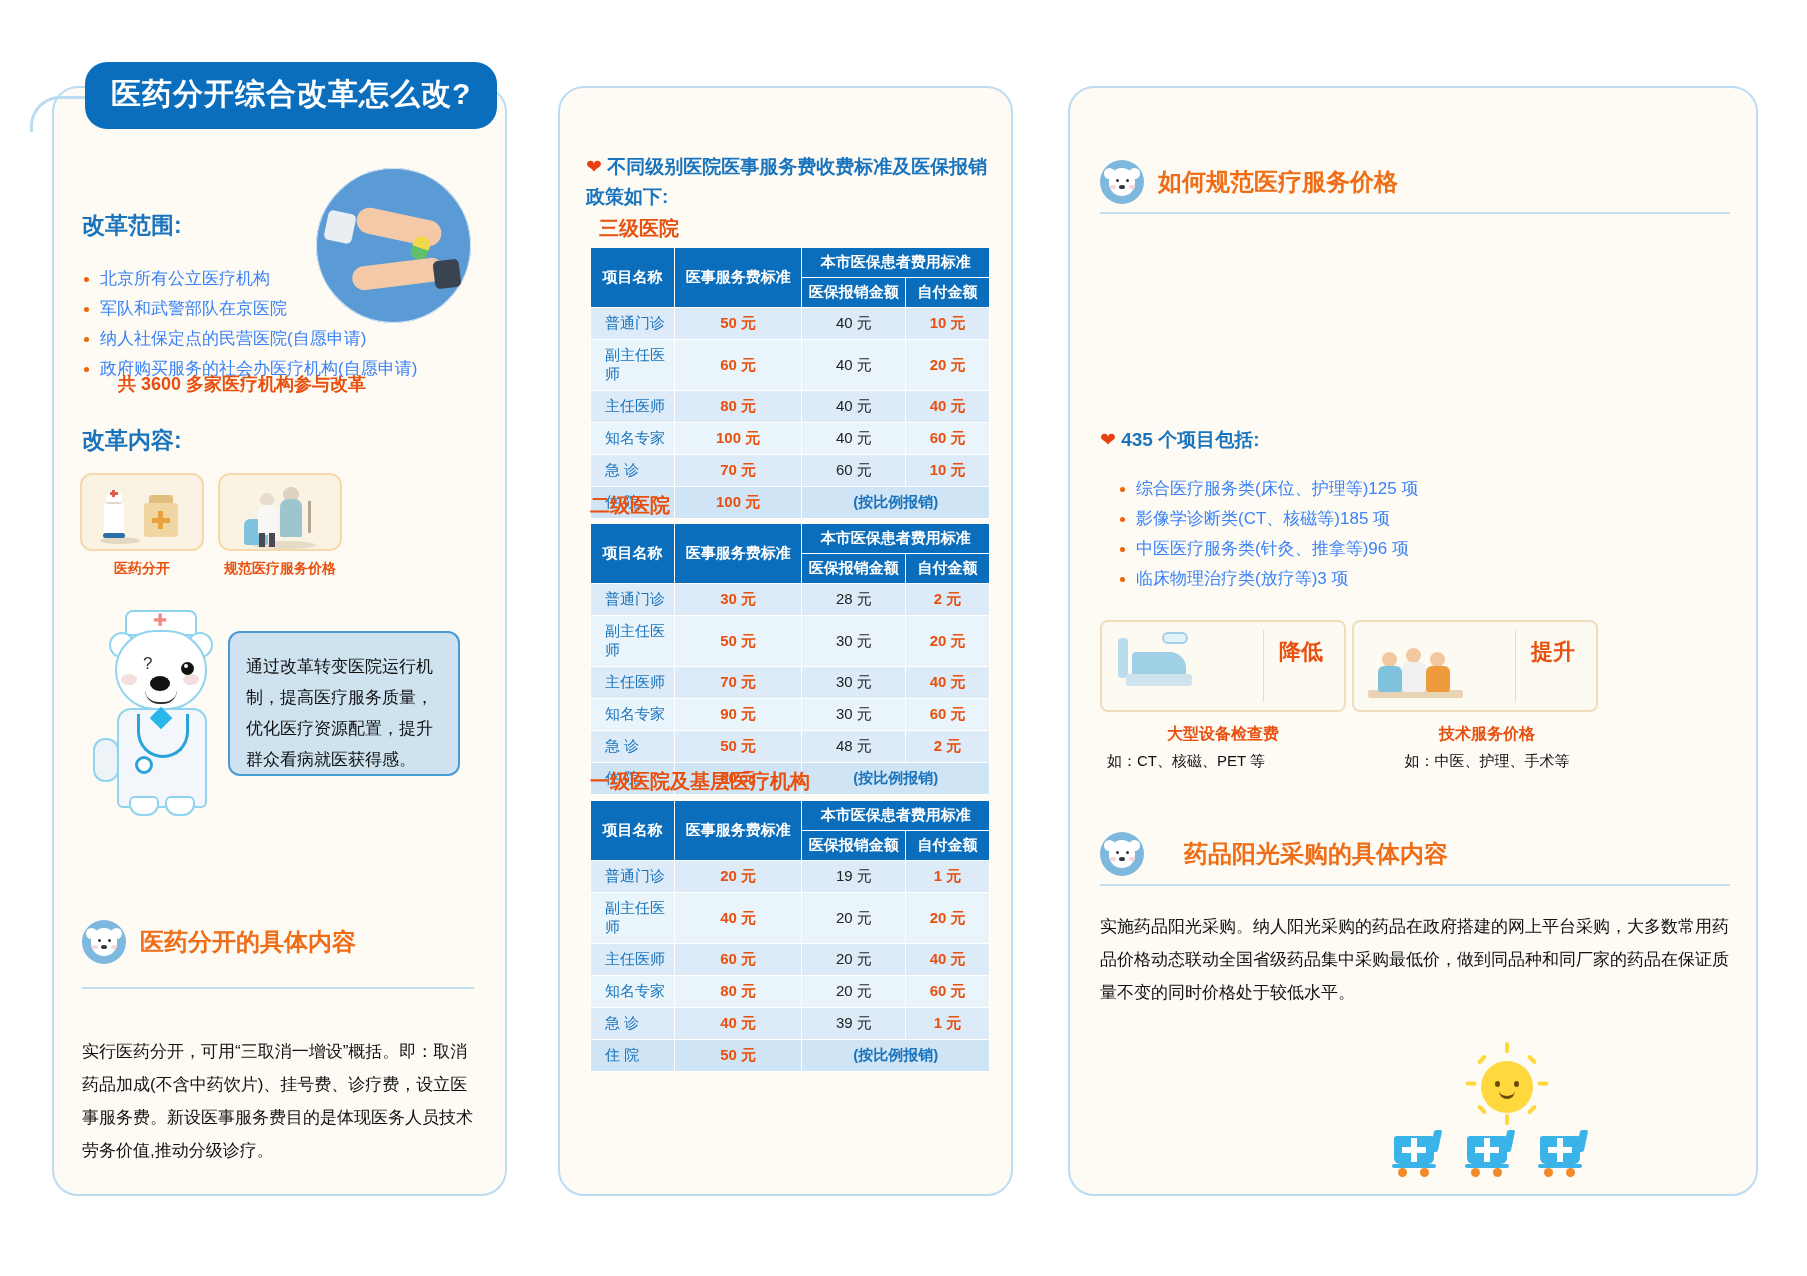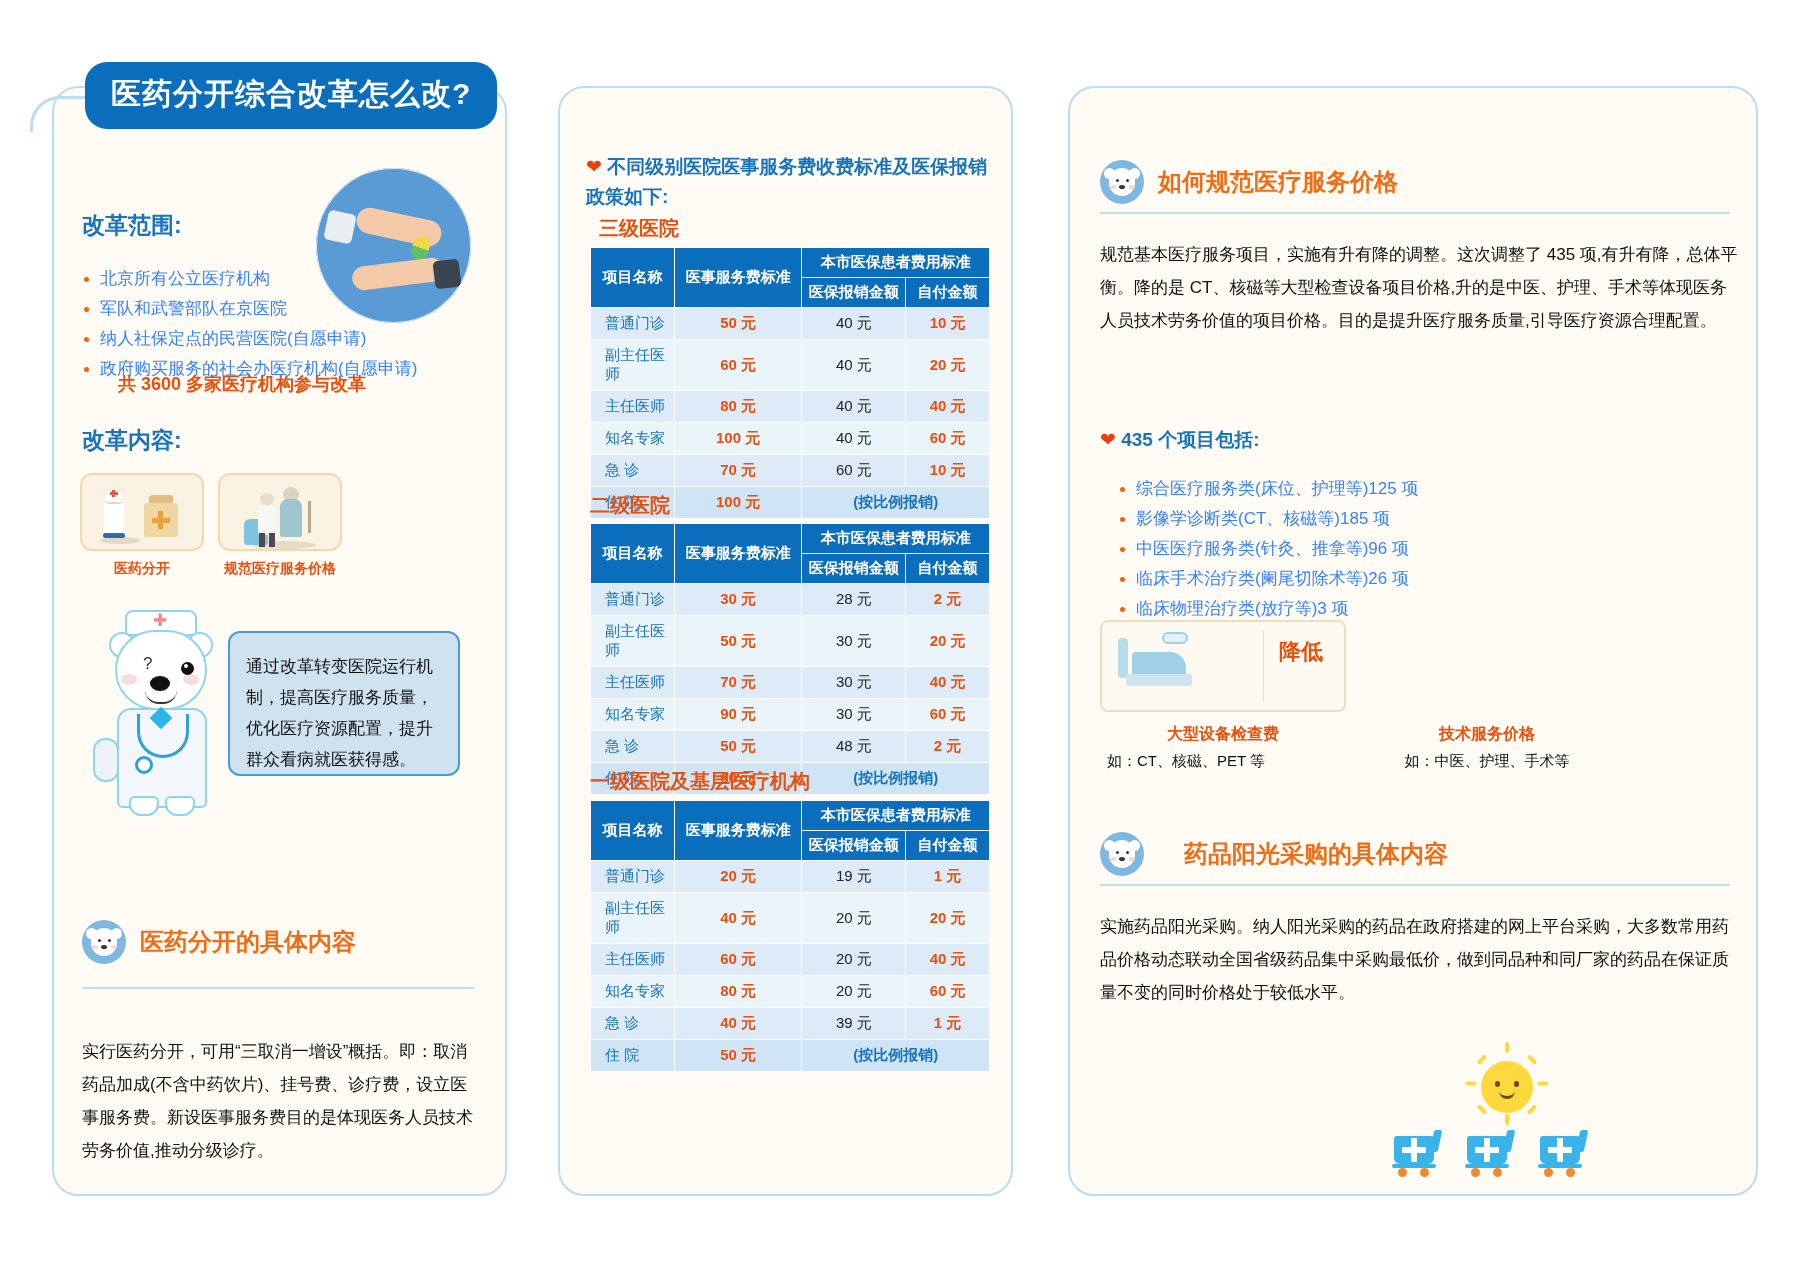--- a/index.html
+++ b/index.html
@@ -644,43 +644,52 @@
       <div class="bb-eye l"></div>
         <div class="bb-eye r"></div>
       <div class="bb-cheek l"></div>
         <div class="bb-cheek r"></div>
       <div class="bb-nose"></div>
     </div>
     <div class="badge-title">如何规范医疗服务价格</div>
   </div>
   <div class="hr-line" style="left:1100px;top:212px;width:630px;"></div>
 
-  <div class="body-text" style="left:1100px;top:238px;width:640px;">规范基本医疗服务项目，实施有升有降的调整。这次调整了 435 项,有升有降，总体平衡。降的是 CT、核磁等大型检查设备项目价格,升的是中医、护理、手术等体现医务人员技术劳务价值的项目价格。目的是提升医疗服务质量,引导医疗资源合理配置。</div>
 
   <div class="heart-head" style="left:1100px;top:425px;">
     <span class="heart">❤</span>
     <span>435 个项目包括:</span>
   </div>
 
   <ul class="bullets" style="position:absolute;left:1118px;top:460px;width:620px;">
     <li>综合医疗服务类(床位、护理等)125 项</li>
     <li>影像学诊断类(CT、核磁等)185 项</li>
     <li>中医医疗服务类(针灸、推拿等)96 项</li>
-    <li>临床手术治疗类(阑尾切除术等)26 项</li>
     <li>临床物理治疗类(放疗等)3 项</li>
   </ul>
 
   <div class="updown-row" style="left:1100px;top:620px;">
     <div class="ud-card">
       <div class="scan-arm"></div>
       <div class="scan-lamp"></div>
       <div class="scan-chair"></div>
       <div class="scan-base"></div>
       <div class="ud-sep"></div>
       <div class="ud-word">降低</div>
+    </div>
+    <div class="ud-card">
+      <div class="desk"></div>
+      <div class="pp pp1"></div>
+        <div class="pp1b"></div>
+      <div class="pp pp2"></div>
+        <div class="pp2b"></div>
+      <div class="pp pp3"></div>
+        <div class="pp3b"></div>
+      <div class="ud-sep"></div>
+      <div class="ud-word">提升</div>
     </div>
   </div>
   <div class="ud-caption" style="left:1100px;top:724px;">大型设备检查费</div>
   <div class="ud-caption" style="left:1364px;top:724px;">技术服务价格</div>
   <div class="ud-sub" style="left:1063px;top:752px;">如：CT、核磁、PET 等</div>
   <div class="ud-sub" style="left:1364px;top:752px;">如：中医、护理、手术等</div>
 
   <div class="badge-head" style="left:1100px;top:832px;gap:40px;">
     <div class="bear-badge">
       <div class="bb-ear l"></div>

